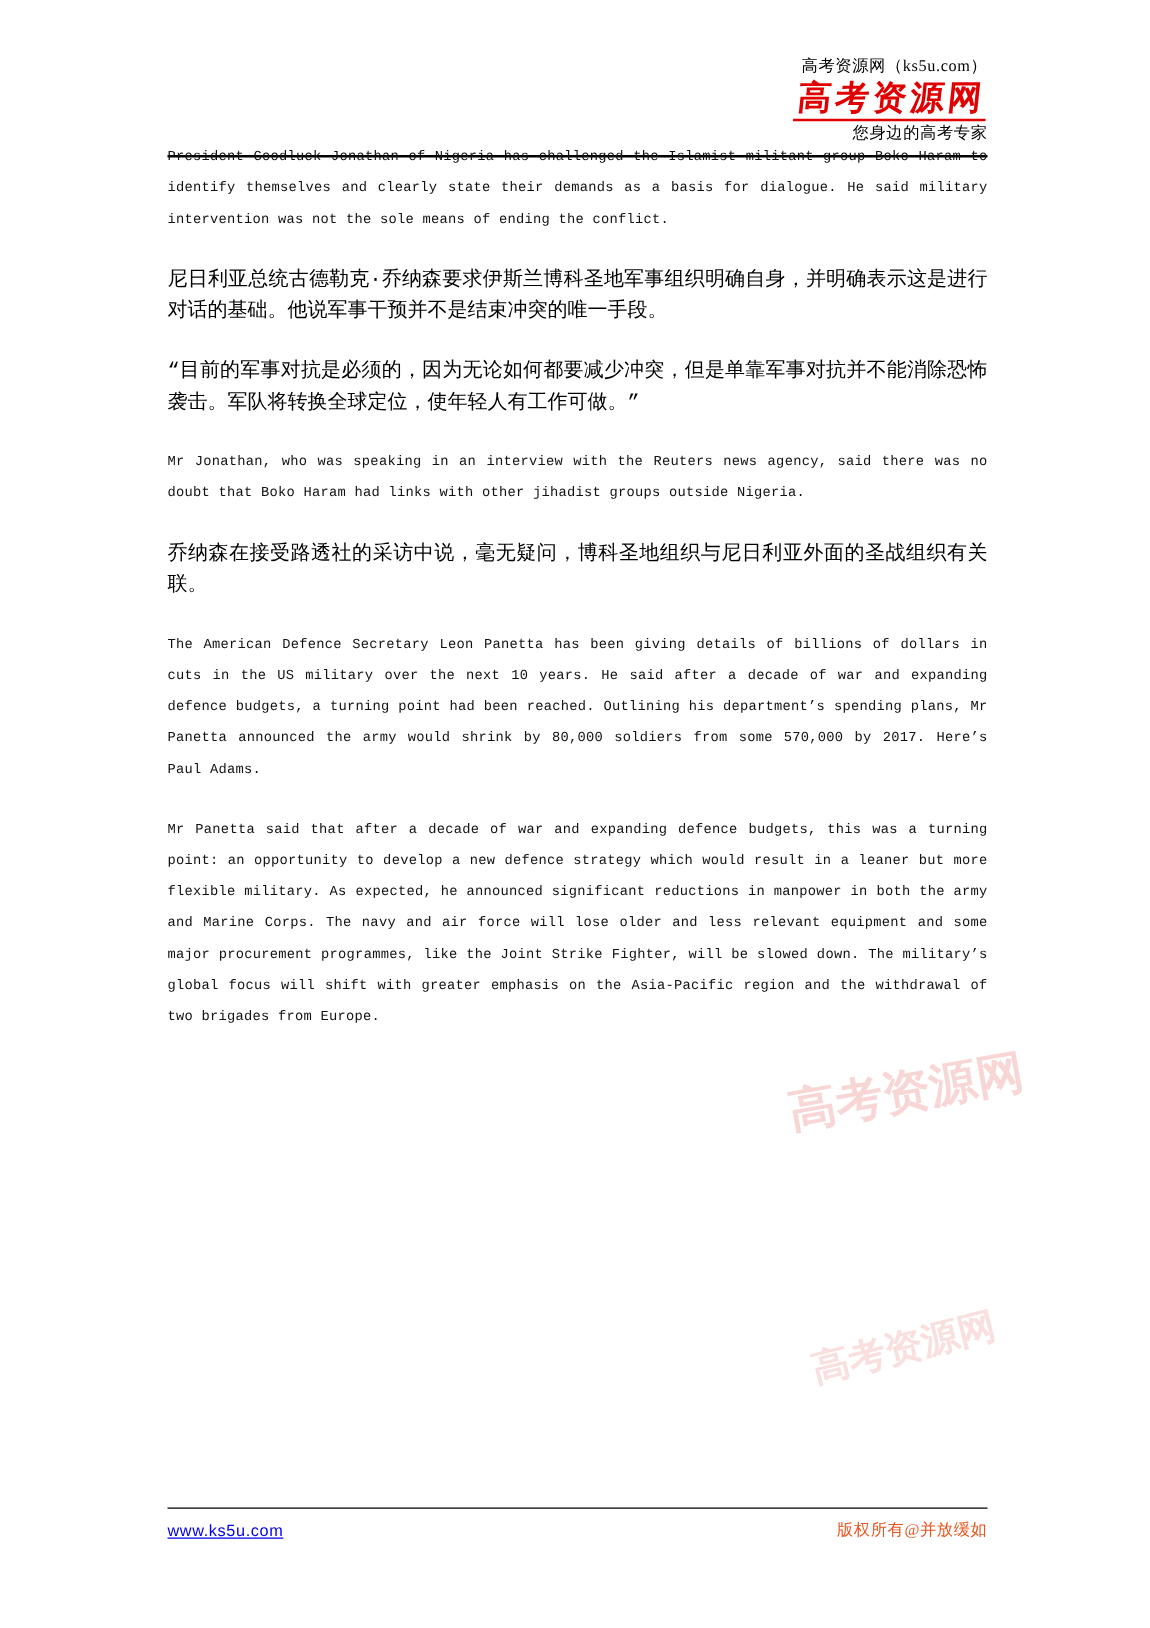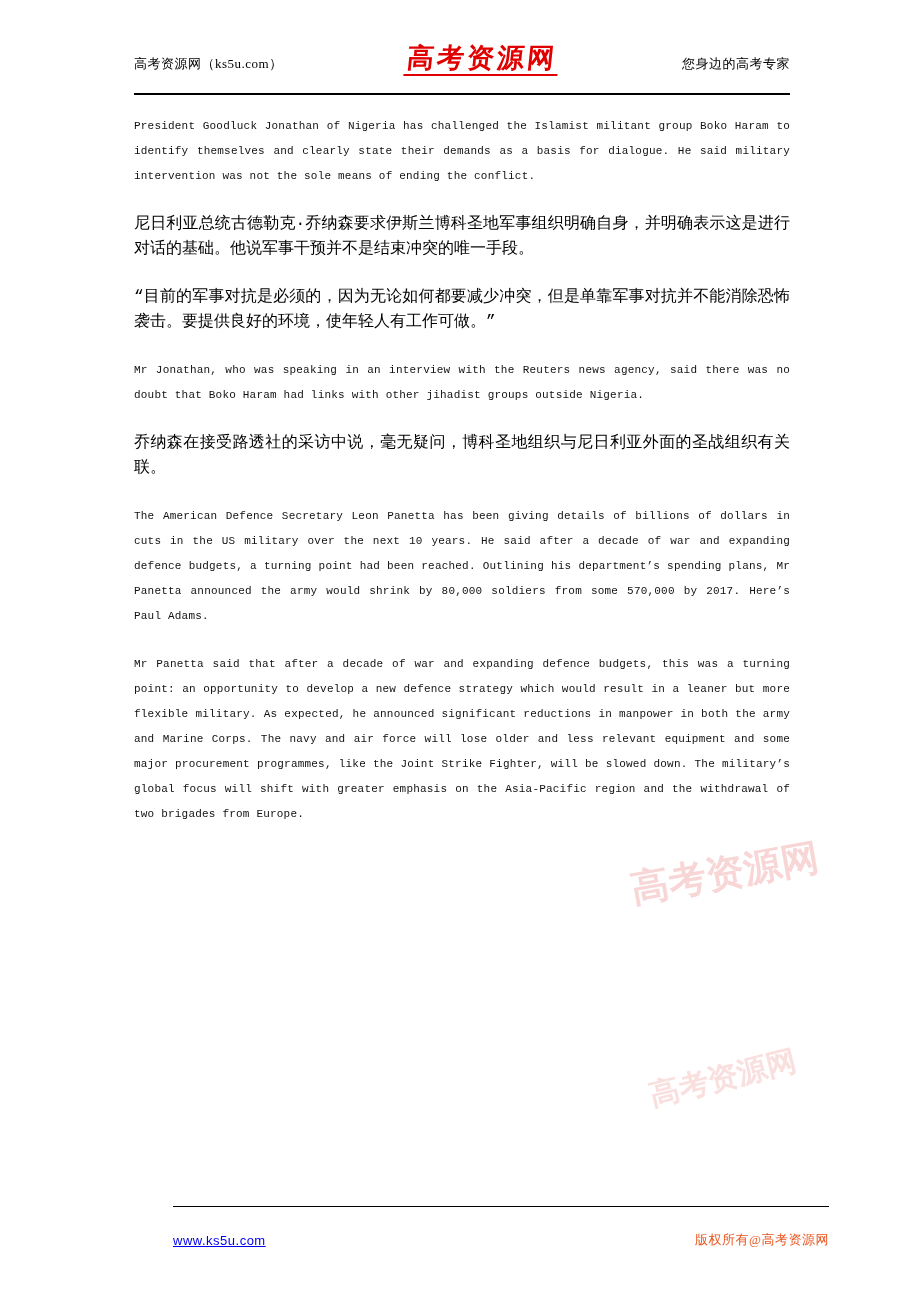--- a/index.html
+++ b/index.html
@@ -11,22 +11,23 @@
     background:#ffffff;
     overflow:hidden;
     font-family:"Liberation Serif", serif;
     color:#000;
   }
 
   
   .header {
     position:absolute; left:134px; top:44px; width:656px;
     display:flex; align-items:flex-end; justify-content:space-between;
-    padding-bottom:17px;
+    padding-bottom:6px;
     border-bottom:2px solid #000;
+    flex-direction:column;
   }
   .header-side {
     font-size:13px; letter-spacing:0.5px;
     font-family:"Liberation Serif", serif;
     padding-bottom:3px;
   }
   .logo {
     color:#e00000;
     font-size:27px; font-weight:bold;
     letter-spacing:3px; line-height:1;
@@ -66,22 +67,22 @@
     font-weight:bold;
     white-space:nowrap;
   }
   .wm1 { left:630px; top:848px; font-size:38px; transform:rotate(-10deg); }
   .wm2 { left:648px; top:1058px; font-size:30px; transform:rotate(-14deg); opacity:0.8; }
 
   
   .footer {
     position:absolute; left:134px; top:1206px; width:656px;
     border-top:1.5px solid #000;
-    padding-top:24px;
-    display:flex; justify-content:space-between; align-items:center;margin-left:39px;
+    padding-top:8px;
+    display:flex; justify-content:space-between; align-items:center;
   }
   .footer-link {
     color:#0000ee; text-decoration:underline;
     font-size:13px; letter-spacing:0.5px;
     font-family:"Liberation Sans", sans-serif;
     cursor:pointer;
   }
   .footer-copy {
     color:#e8551e;
     font-size:13px; letter-spacing:0.5px;
@@ -95,28 +96,28 @@
 
   <div class="header">
     <span class="header-side">高考资源网（ks5u.com）</span>
     <span class="logo">高考资源网</span>
     <span class="header-side">您身边的高考专家</span>
   </div>
 
   <div class="content">
     <p class="en">President Goodluck Jonathan of Nigeria has challenged the Islamist militant group Boko Haram to identify themselves and clearly state their demands as a basis for dialogue. He said military intervention was not the sole means of ending the conflict.</p>
     <p class="zh">尼日利亚总统古德勒克·乔纳森要求伊斯兰博科圣地军事组织明确自身，并明确表示这是进行对话的基础。他说军事干预并不是结束冲突的唯一手段。</p>
-    <p class="zh">“目前的军事对抗是必须的，因为无论如何都要减少冲突，但是单靠军事对抗并不能消除恐怖袭击。要提供良好的环境，使年轻人有工作可做。”</p>
+    <p class="zh">“目前的军事对抗是必须的，因为无论如何都要减少冲突，但是单靠军事对抗并不能消除恐怖袭击。军队将转换全球定位，使年轻人有工作可做。”</p>
     <p class="en">Mr Jonathan, who was speaking in an interview with the Reuters news agency, said there was no doubt that Boko Haram had links with other jihadist groups outside Nigeria.</p>
     <p class="zh">乔纳森在接受路透社的采访中说，毫无疑问，博科圣地组织与尼日利亚外面的圣战组织有关联。</p>
     <p class="en">The American Defence Secretary Leon Panetta has been giving details of billions of dollars in cuts in the US military over the next 10 years. He said after a decade of war and expanding defence budgets, a turning point had been reached. Outlining his department’s spending plans, Mr Panetta announced the army would shrink by 80,000 soldiers from some 570,000 by 2017. Here’s Paul Adams.</p>
     <p class="en">Mr Panetta said that after a decade of war and expanding defence budgets, this was a turning point: an opportunity to develop a new defence strategy which would result in a leaner but more flexible military. As expected, he announced significant reductions in manpower in both the army and Marine Corps. The navy and air force will lose older and less relevant equipment and some major procurement programmes, like the Joint Strike Fighter, will be slowed down. The military’s global focus will shift with greater emphasis on the Asia-Pacific region and the withdrawal of two brigades from Europe.</p>
   </div>
 
   <span class="watermark wm1">高考资源网</span>
   <span class="watermark wm2">高考资源网</span>
 
   <div class="footer">
     <span class="footer-link">www.ks5u.com</span>
-    <span class="footer-copy">版权所有@高考资源网</span>
+    <span class="footer-copy">版权所有@并放缓如</span>
   </div>
 
 </div>
 
 </body></html>

